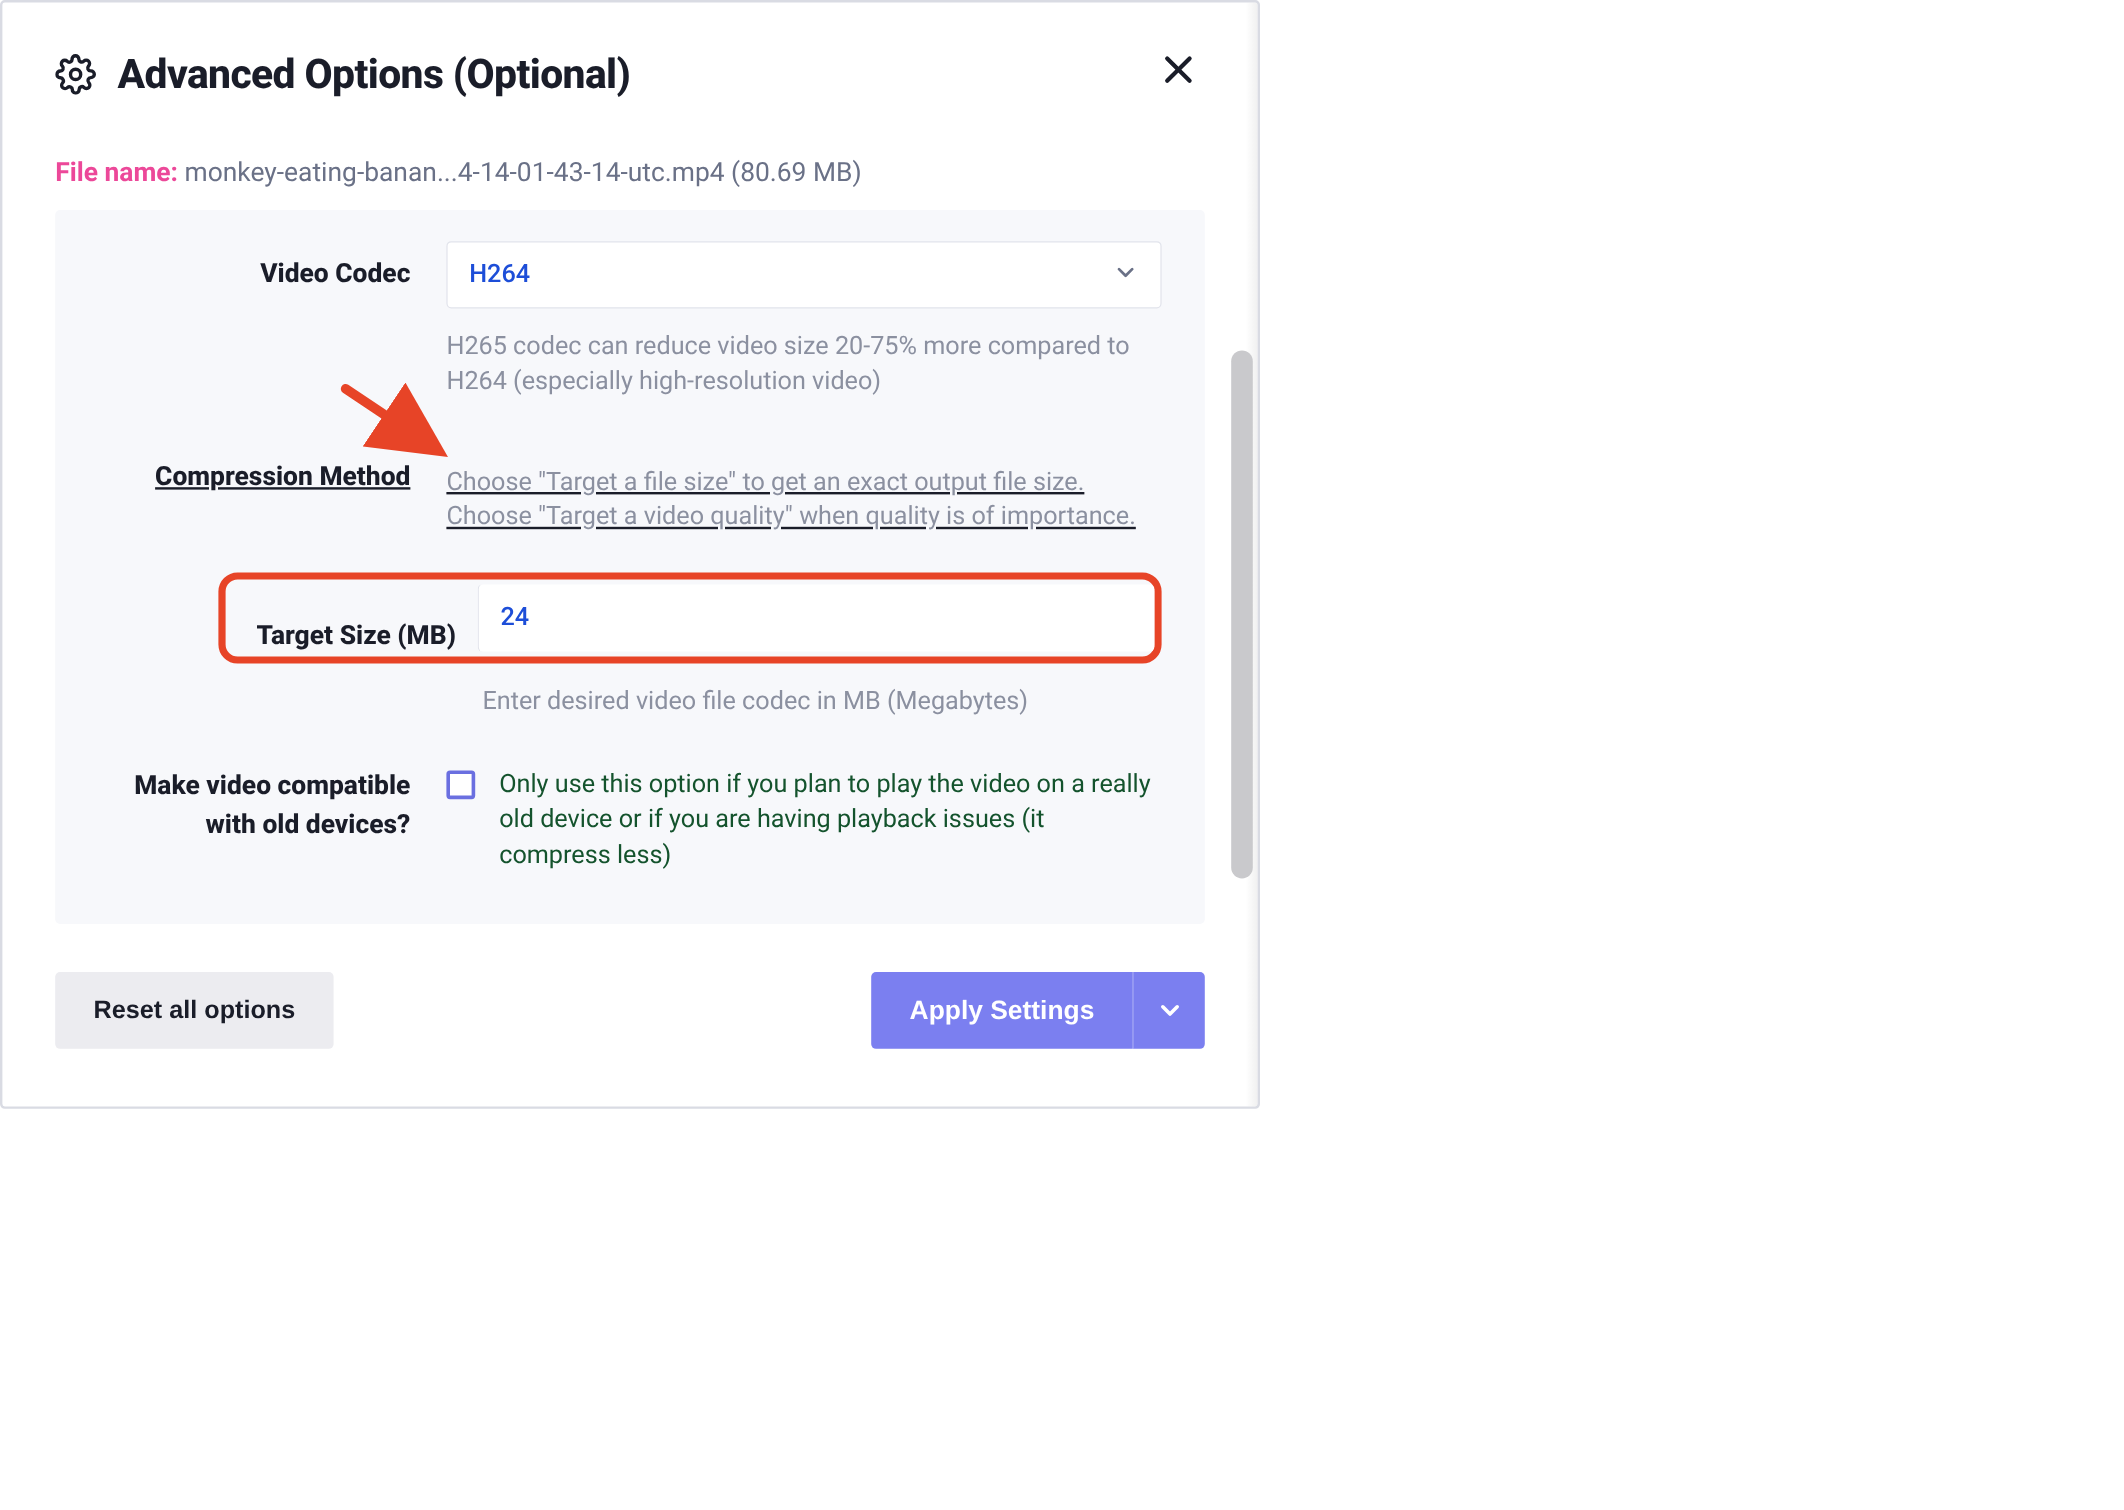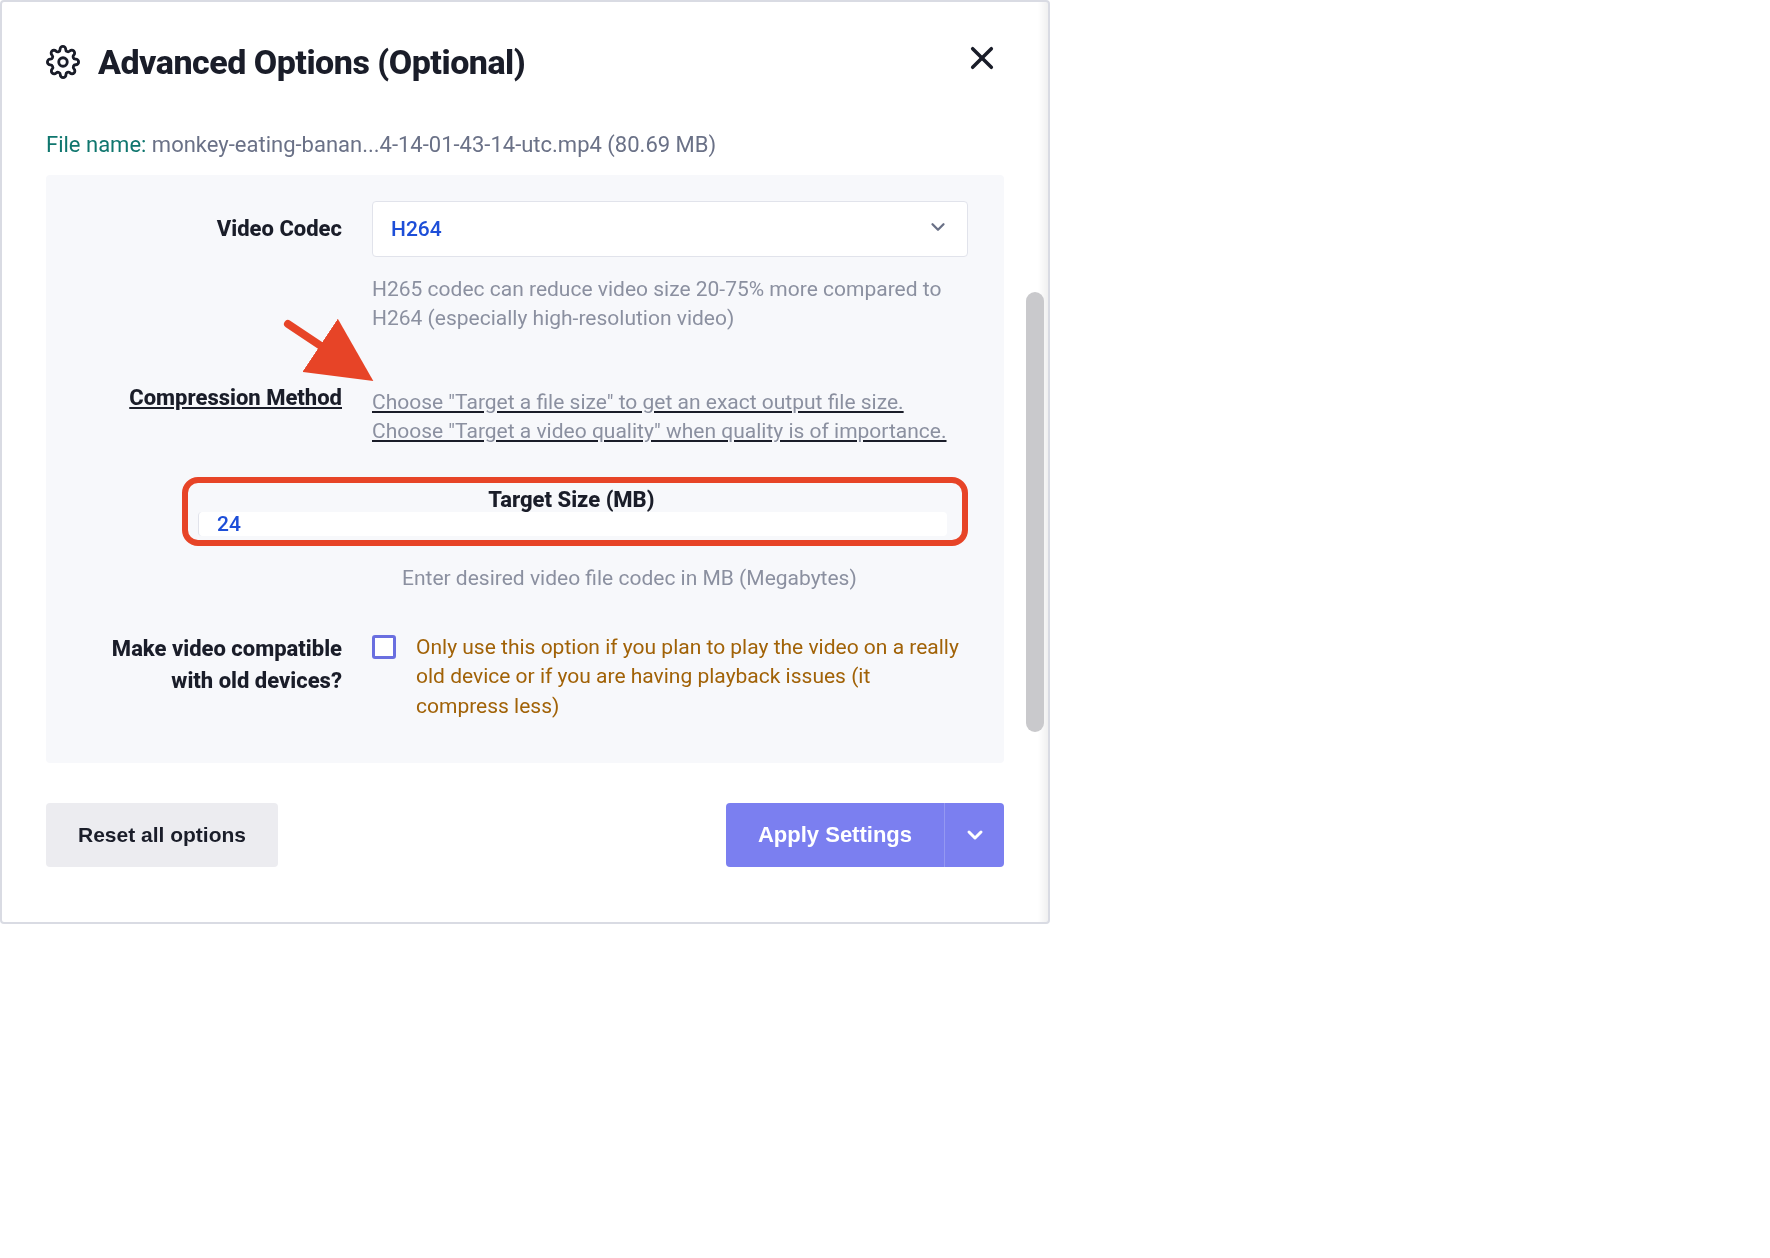--- a/index.html
+++ b/index.html
@@ -42,22 +42,22 @@
     height: 36px;
     cursor: pointer;
     display:flex; align-items:center; justify-content:center;
   }
   .close-btn svg { display:block; }
   .filename-row {
     font-size: 22px;
     margin-bottom: 18px;
   }
   .filename-label {
-    color: #0f766e;
-    font-weight: 400;
+    color: #ec4899;
+    font-weight: 700;
   }
   .filename-value {
     color: #6a7187;
     font-weight: 400;
   }
   .panel {
     background: #f7f8fb;
     border-radius: 4px;
     padding: 26px 36px 36px 36px;
   }
@@ -113,25 +113,24 @@
   }
   .hl-wrap {
     border: 6px solid #e74427;
     border-radius: 16px;
     padding: 4px;
     position: relative;
   }
   .hl-wrap-full {
     border: 6px solid #e74427;
     border-radius: 16px;
-    padding: 4px 15px 4px 10px;
-    display: flex;
-    align-items: center;
+    padding: 4px 0 4px 10px;
+    display: flex;
+    align-items: flex-end;
     position: relative;
-    flex-direction: column;
   }
   .hl-wrap-full .row-label-inline {
     width: 200px;
     flex-shrink: 0;
     text-align: right;
     padding-right: 18px;
     font-size: 22px;
     font-weight: 800;
     color: #1a1d29;
   }
@@ -147,21 +146,21 @@
     width: 24px; height: 24px;
     border: 3px solid #6a6fe0;
     border-radius: 3px;
     flex-shrink: 0;
     margin-top: 2px;
     cursor: pointer;
     background: #fff;
   }
   .checkbox-desc {
     font-size: 21px;
-    color: #a16207;
+    color: #14532d;
     line-height: 1.4;
     max-width: 720px;
   }
   .footer {
     display: flex;
     justify-content: space-between;
     align-items: center;
     margin-top: 40px;
   }
   .btn-reset {

